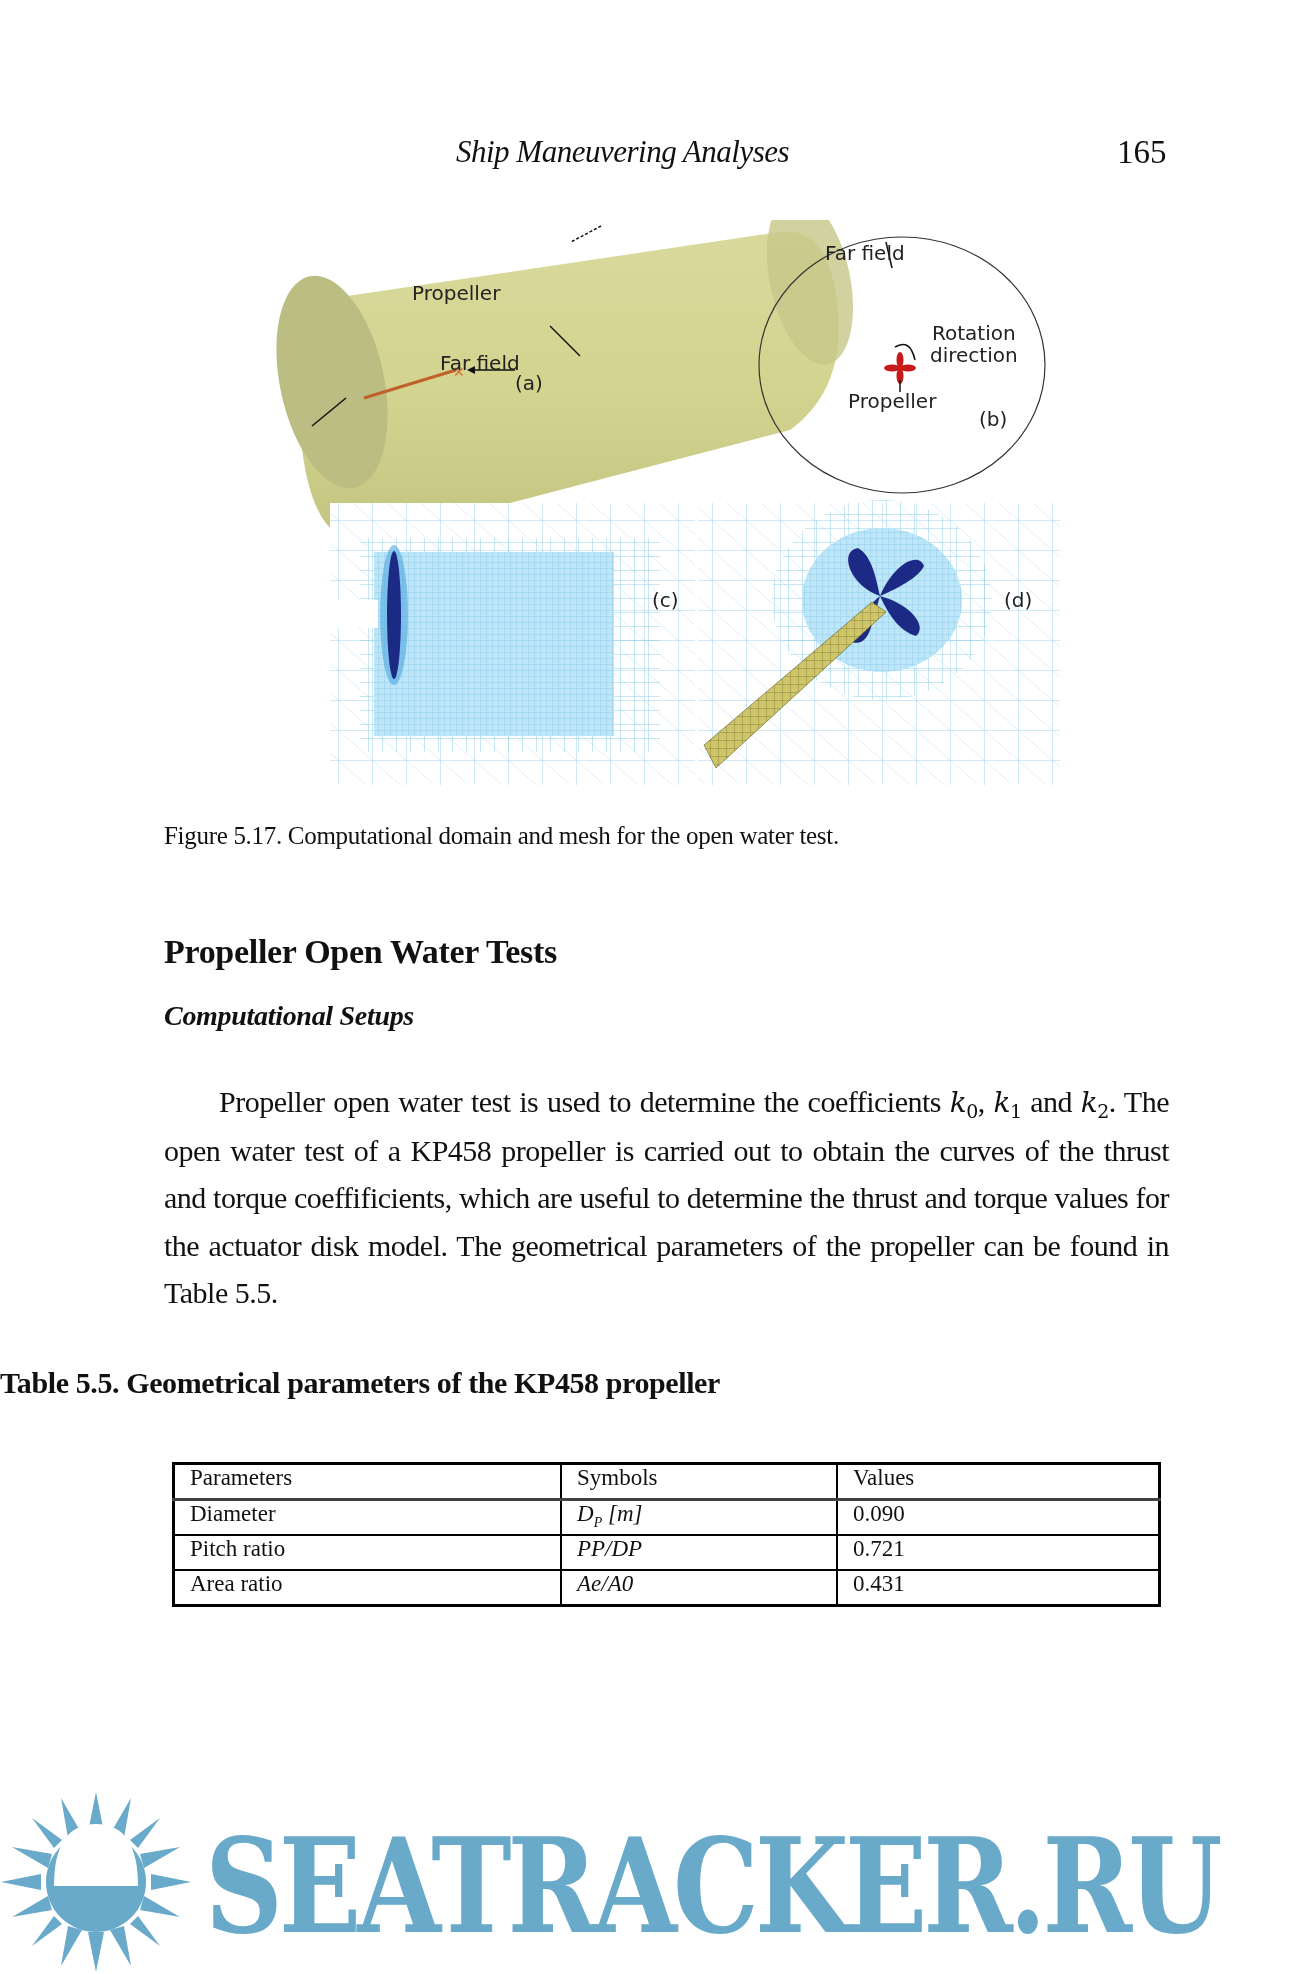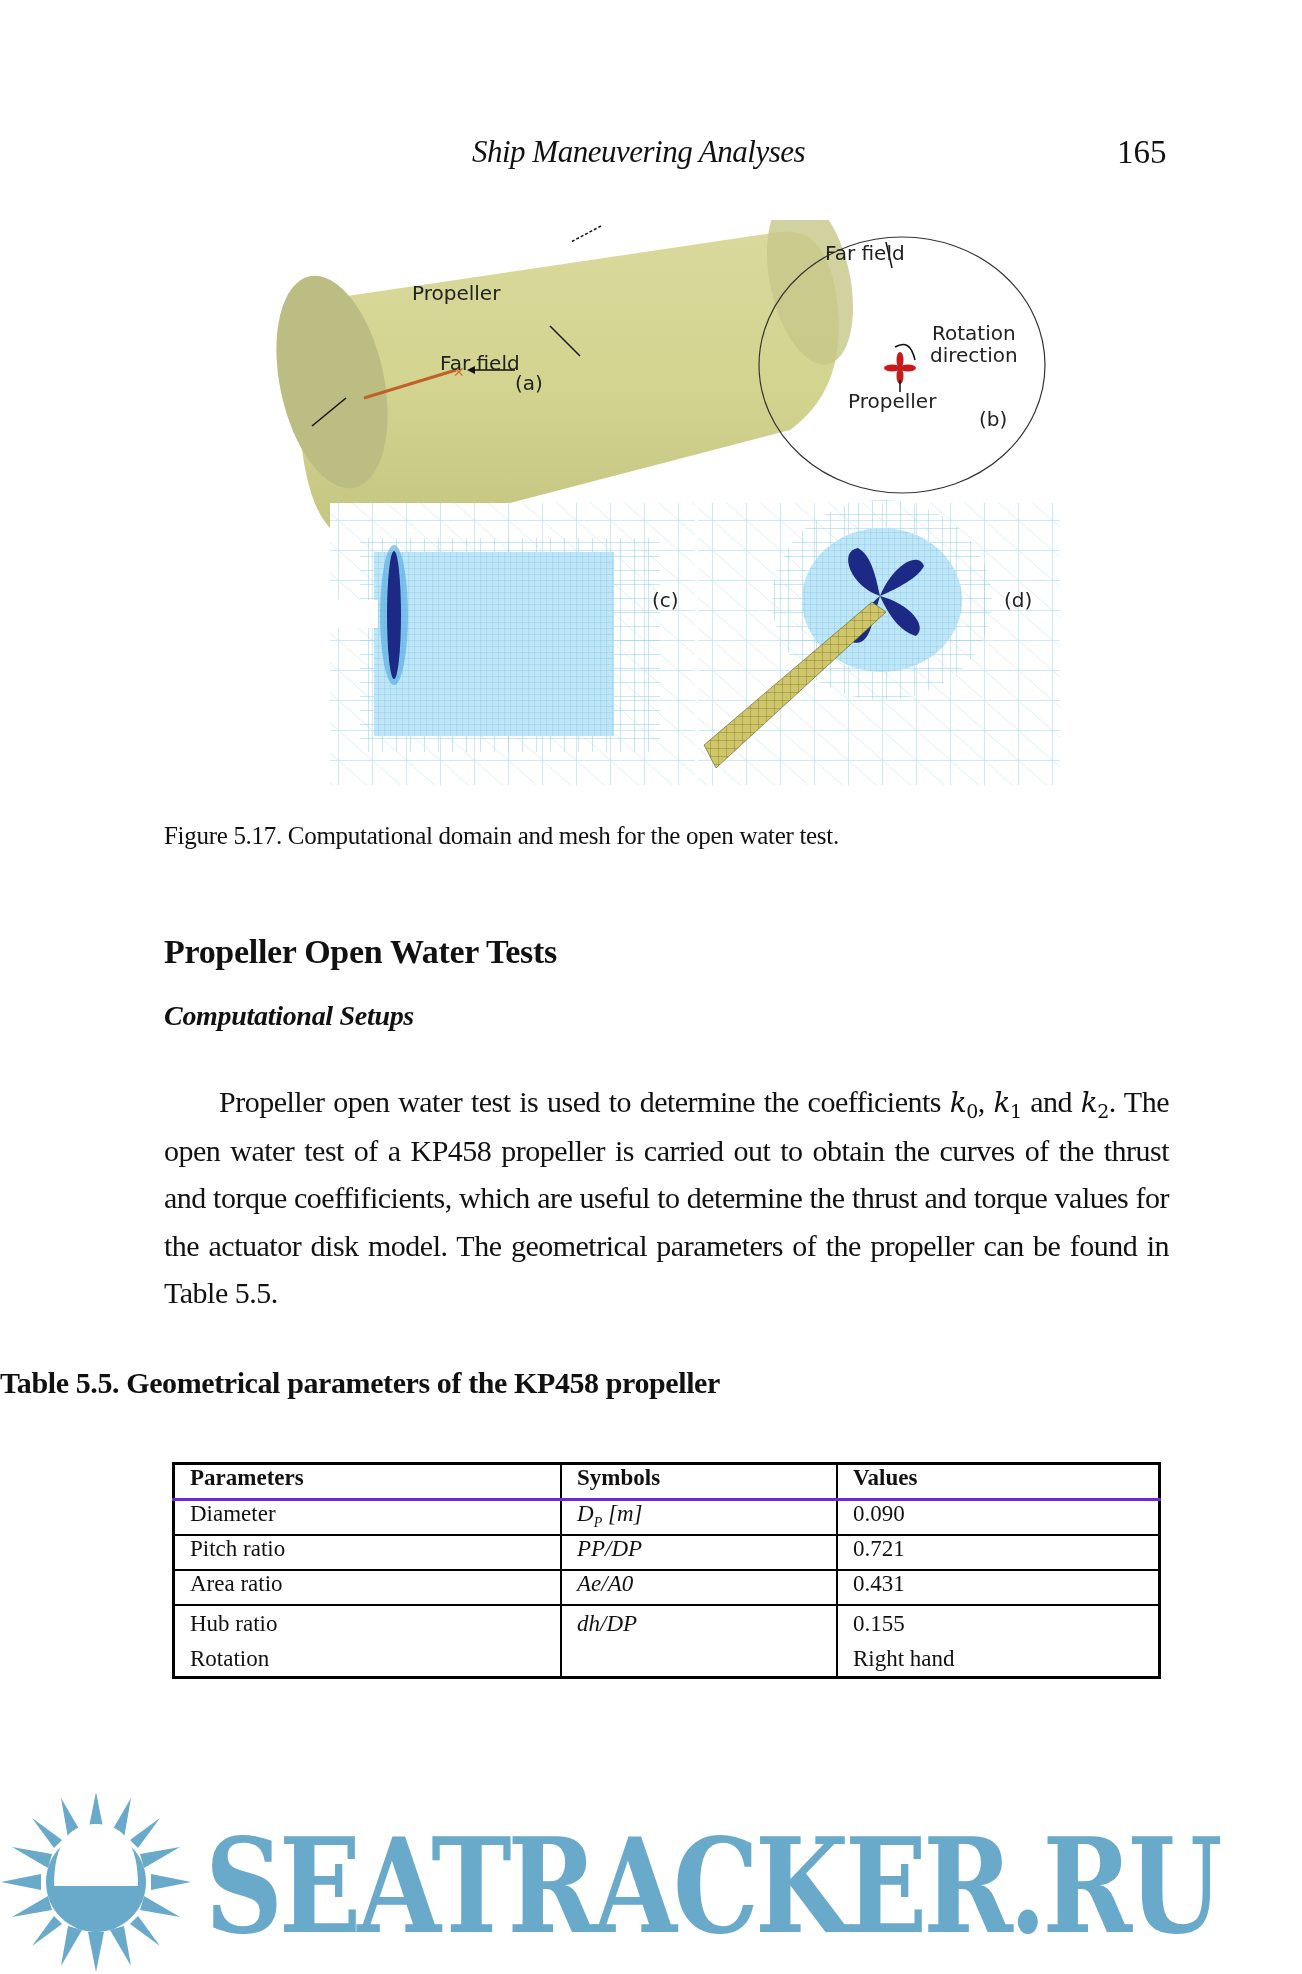--- a/index.html
+++ b/index.html
@@ -1,21 +1,21 @@
 <!DOCTYPE html>
 <html><head>
 <meta charset="utf-8">
 <style>
   html, body { margin: 0; padding: 0; background: #ffffff; }
   body { width: 1302px; height: 1974px; position: relative; overflow: hidden;
          font-family: "Liberation Serif", "DejaVu Serif", serif; color: #111; }
   .abs { position: absolute; }
 
   
-  .run-title { left: 472px; top: 134px; font-size: 31px; font-style: italic; letter-spacing: -0.5px; }
+  .run-title { left: 456px; top: 134px; font-size: 31px; font-style: italic; letter-spacing: -0.5px; }
   .page-num { left: 1117px; top: 134px; font-size: 33px; }
 
   
   .figure { left: 270px; top: 220px; width: 790px; height: 568px; }
   .figure svg { width: 790px; height: 568px; display: block; }
   .fig-label { font-family: "DejaVu Sans", "Liberation Sans", sans-serif; font-size: 20px; fill: #222; }
 
   .caption { left: 164px; top: 822px; font-size: 25px; letter-spacing: -0.3px; }
 
   .h2 { left: 164px; top: 933px; font-size: 34px; font-weight: bold; letter-spacing: -0.3px; }
@@ -26,21 +26,21 @@
   .para .indent { display: inline-block; width: 55px; }
   .para .m { font-family: "DejaVu Serif", serif; font-style: italic; font-size: 28px; }
   .para sub { font-size: 19px; font-style: normal; vertical-align: -6px; line-height: 0; }
 
   .tcap { left: 0; width: 1302px; top: 1366px; font-size: 30px; font-weight: bold; letter-spacing: -0.4px; }
 
   table.params { position: absolute; left: 172px; top: 1462px; width: 989px;
                  border-collapse: collapse; font-size: 23px; border: 3px solid #000; }
   table.params th, table.params td { border-left: 2px solid #000; border-right: 2px solid #000;
                  padding: 0 0 0 15px; text-align: left; vertical-align: top; }
-  table.params th { font-weight: bold; height: 33px; border-bottom: 3px solid #6d28d9; }
+  table.params th { font-weight: normal; height: 33px; border-bottom: 3px solid #404040; }
   table.params td { height: 33px; border-bottom: 2px solid #000; }
   table.params tr.last td { border-bottom: 3px solid #000; }
   table.params .c1 { width: 370px; }
   table.params .c2 { width: 259px; }
   table.params .sym { font-style: italic; }
   table.params .cell-stack div { height: 35px; line-height: 35px; }
 
   
   .wm { left: 0; top: 1790px; width: 1302px; height: 184px; }
   .wm-text { position: absolute; left: 205px; top: 30px; font-family: "DejaVu Serif", "Liberation Serif", serif;
@@ -173,34 +173,20 @@
     </tr>
     <tr>
       <td>Pitch ratio</td>
       <td class="sym">PP/DP</td>
       <td>0.721</td>
     </tr>
     <tr>
       <td>Area ratio</td>
       <td class="sym">Ae/A0</td>
       <td>0.431</td>
-    </tr>
-    <tr class="last">
-      <td class="cell-stack">
-        <div>Hub ratio</div>
-        <div>Rotation</div>
-      </td>
-      <td class="sym cell-stack">
-        <div>dh/DP</div>
-        <div></div>
-      </td>
-      <td class="cell-stack">
-        <div>0.155</div>
-        <div>Right hand</div>
-      </td>
     </tr>
   </tbody>
 </table>
 
 <div class="abs wm">
   <svg width="200" height="184" viewBox="0 0 200 184" style="position:absolute;left:0;top:0">
     <g fill="#69a9c9" transform="translate(96,92)">
       <polygon points="0,-90 8,-50 -8,-50"></polygon>
       <polygon points="0,90 8,50 -8,50"></polygon>
       <polygon points="-95,0 -55,8 -55,-8"></polygon>

